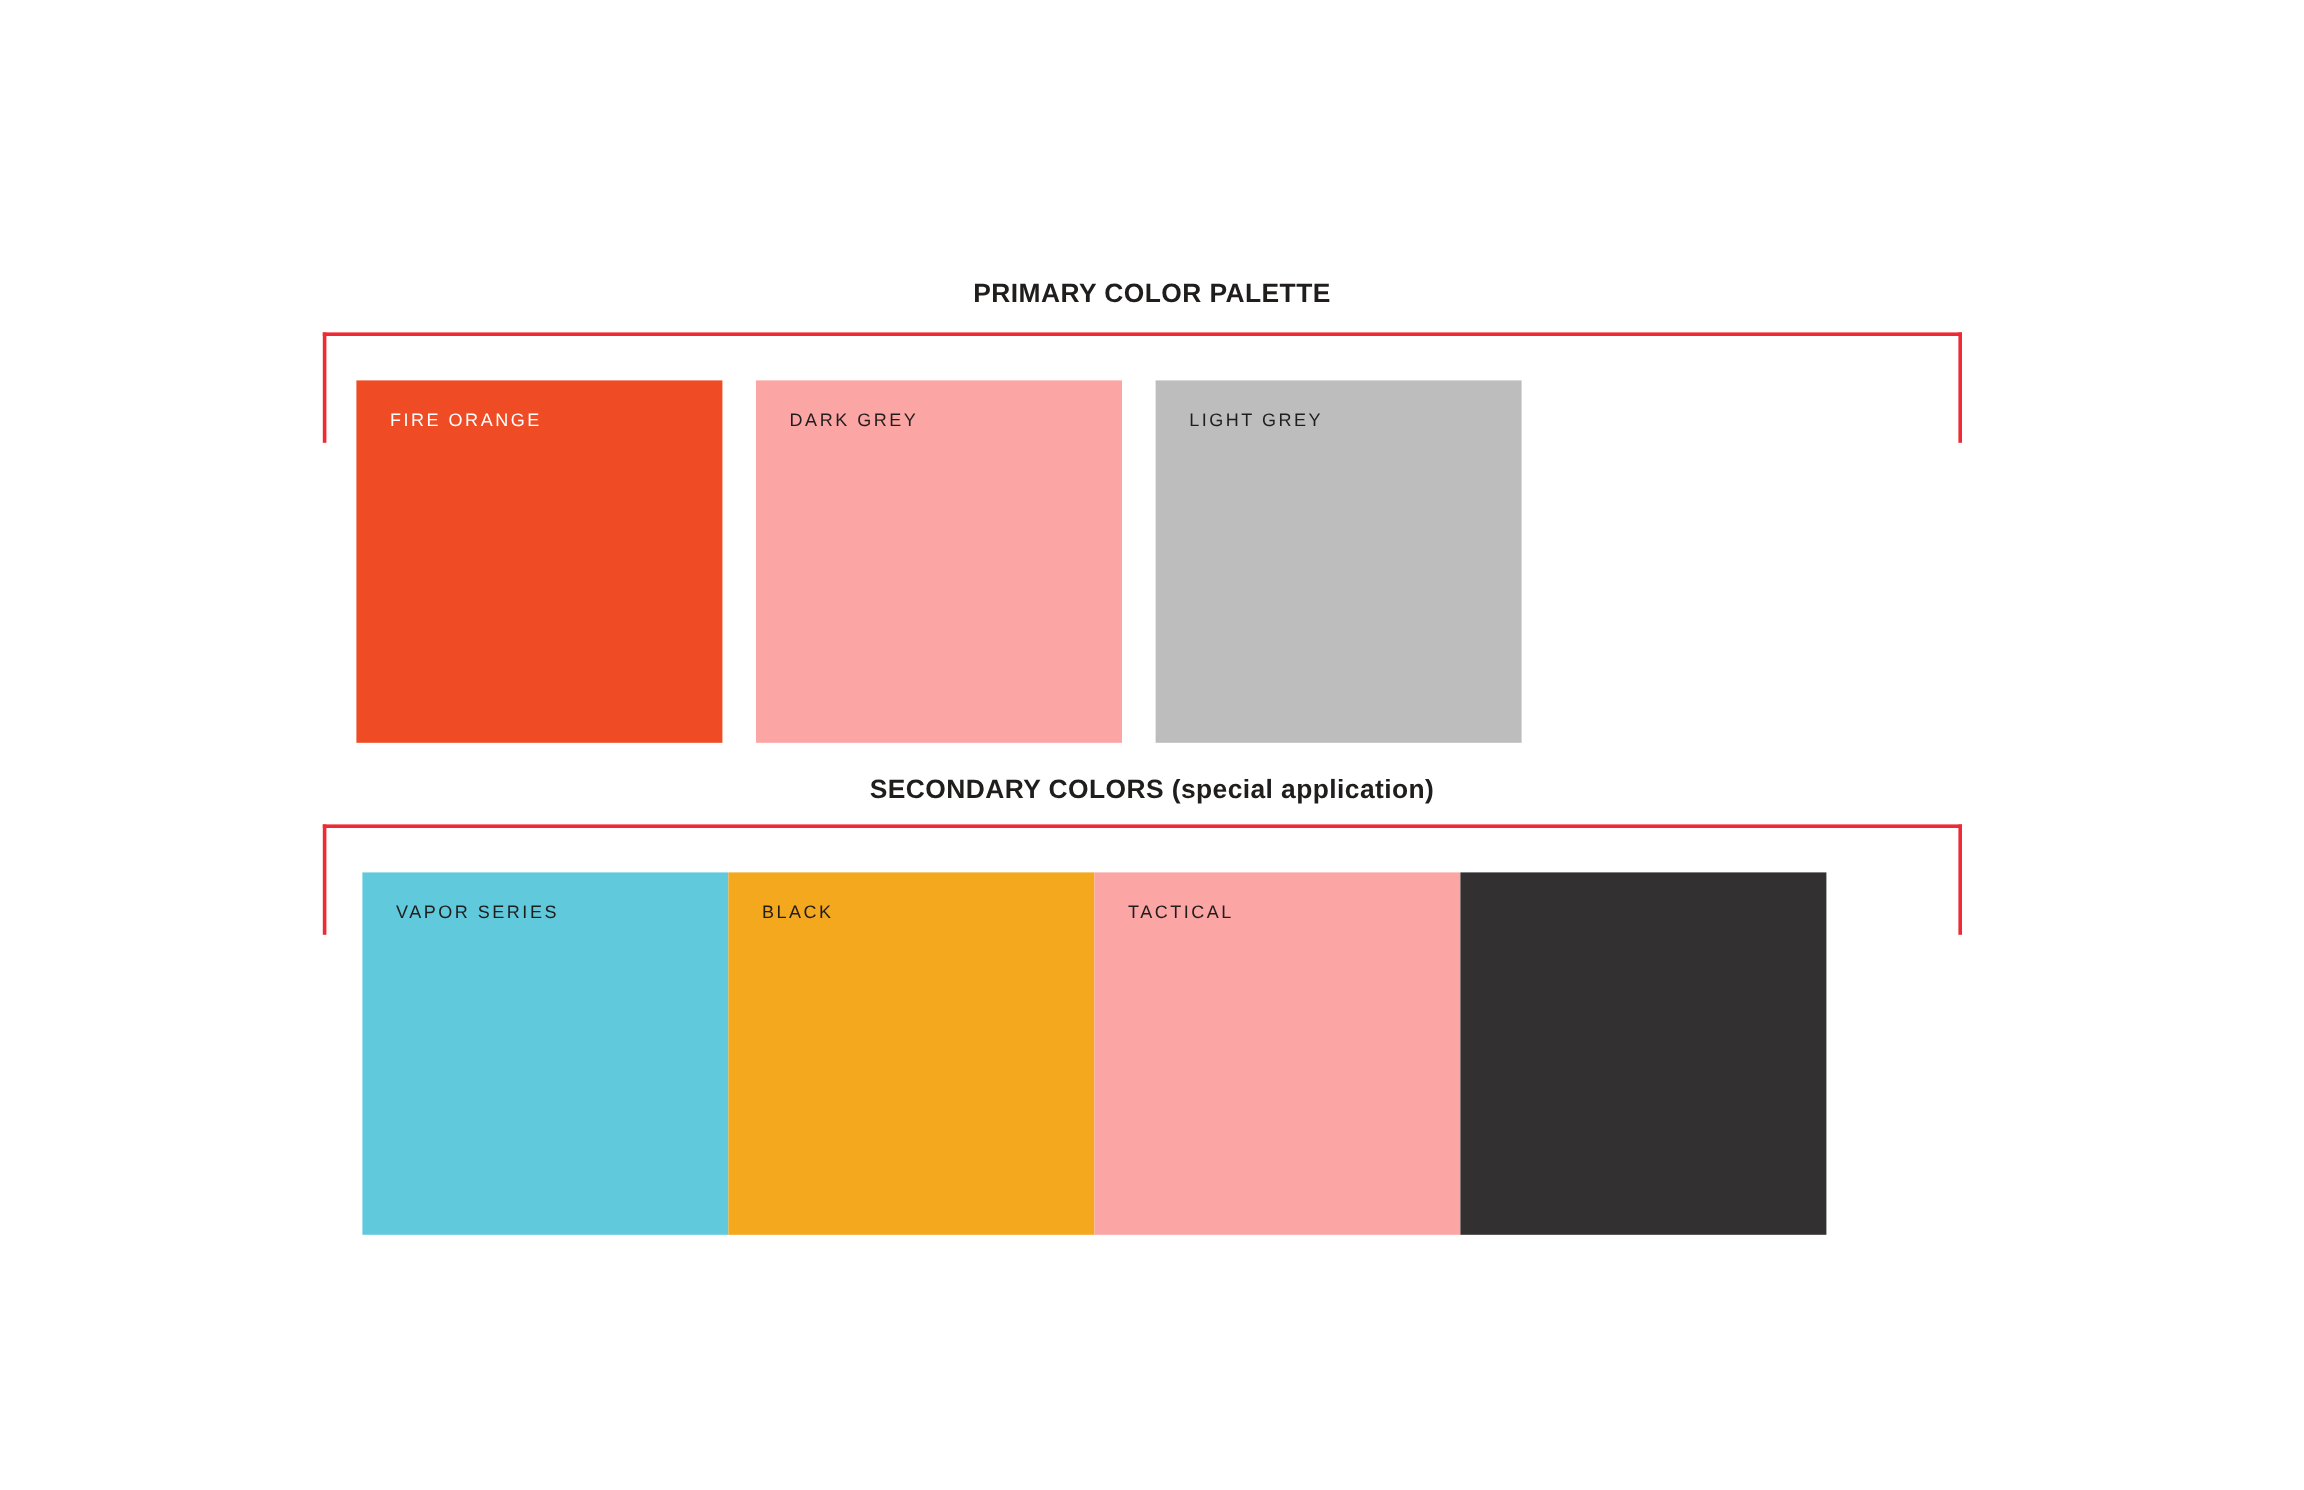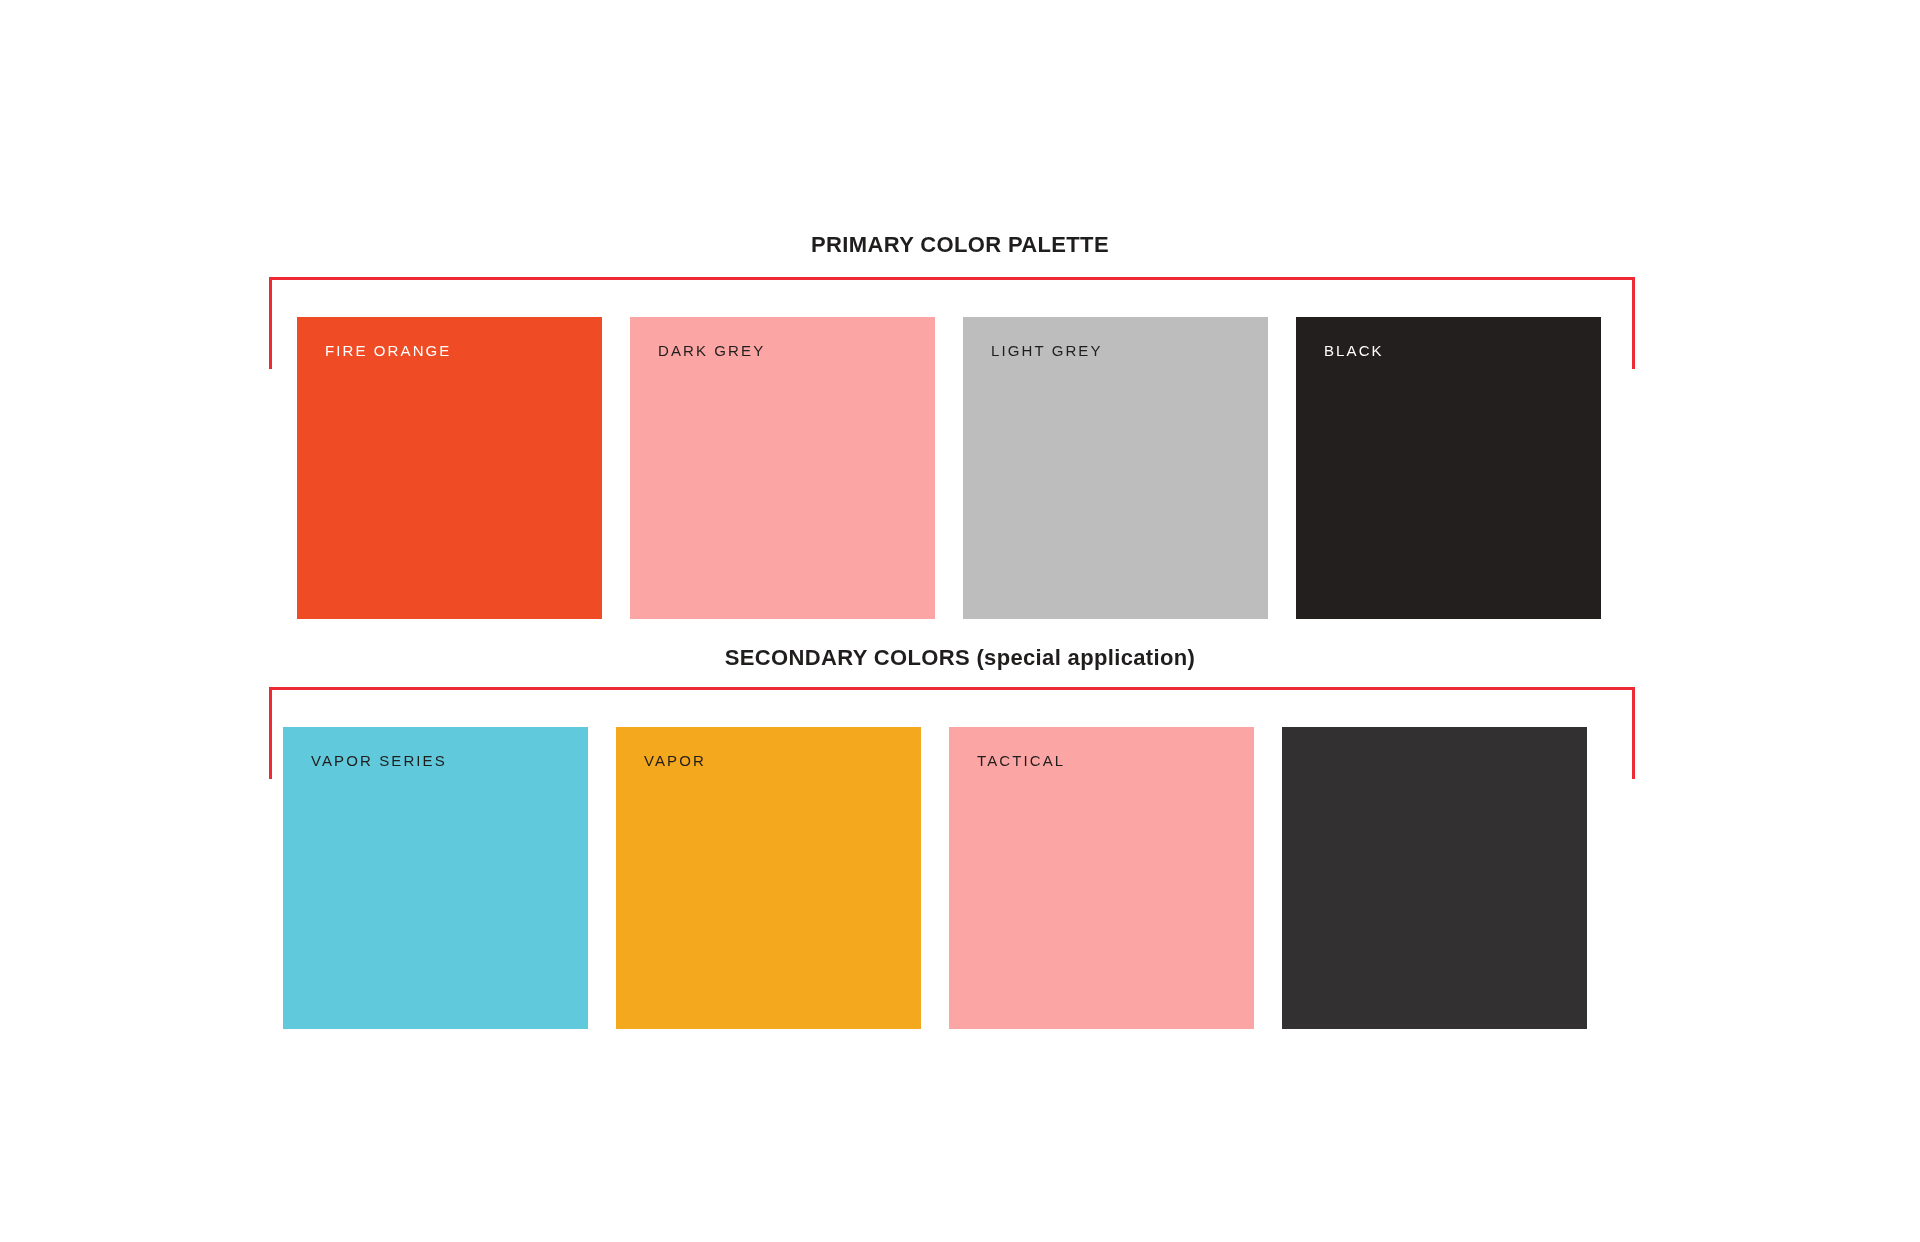--- a/index.html
+++ b/index.html
@@ -77,23 +77,22 @@
   .swatch-row {
     position: absolute;
     display: flex;
   }
   #row-primary {
     left: 297px;
     top: 317px;
     gap: 28px;
   }
   #row-secondary {
-    left: 283px;
+    left: 302px;
     top: 727px;
-    gap: 28px;
   }
 
   .swatch {
     position: relative;
     width: 305px;
     box-sizing: border-box;
   }
   #row-primary .swatch   { height: 302px; }
   #row-secondary .swatch { height: 302px; }
 
@@ -129,42 +128,39 @@
     </div>
 
     <div class="swatch" id="sw-p1" style="background: #fca5a5;">
       <div class="swatch-label on-light" style="color: rgb(32, 29, 29);">DARK GREY</div>
     </div>
 
     <div class="swatch" id="sw-p2" style="background: rgb(189, 189, 189);">
       <div class="swatch-label on-light" style="color: rgb(32, 29, 29);">LIGHT GREY</div>
     </div>
 
-    <div class="swatch" id="sw-p3" style="background: rgb(35, 31, 31);">
-      <div class="swatch-label on-dark" style="color: rgb(255, 255, 255);">BLACK</div>
-    </div>
 
   </div>
 
   <div class="section-heading" id="heading-secondary">SECONDARY COLORS (special application)</div>
 
   <div class="bracket" id="bracket-secondary">
     <div class="bar" style="background: rgb(238, 43, 53);"></div>
     <div class="stub left" style="background: rgb(238, 43, 53);"></div>
     <div class="stub right" style="background: rgb(238, 43, 53);"></div>
   </div>
 
   <div class="swatch-row" id="row-secondary">
 
     <div class="swatch" id="sw-s0" style="background: rgb(96, 201, 220);">
       <div class="swatch-label on-light" style="color: rgb(32, 29, 29);">VAPOR SERIES</div>
     </div>
 
     <div class="swatch" id="sw-s1" style="background: rgb(244, 168, 29);">
-      <div class="swatch-label on-light" style="color: rgb(32, 29, 29);">VAPOR</div>
+      <div class="swatch-label on-light" style="color: rgb(32, 29, 29);">BLACK</div>
     </div>
 
     <div class="swatch" id="sw-s2" style="background: #fca5a5; padding-left: 28px;">
       <div class="swatch-label on-light" style="color: rgb(32, 29, 29);">TACTICAL</div>
     </div>
 
     <div class="swatch" id="sw-s3" style="background: rgb(51, 48, 49);">
       <div class="swatch-label on-dark" style="color: rgb(255, 255, 255);"></div>
     </div>
 

